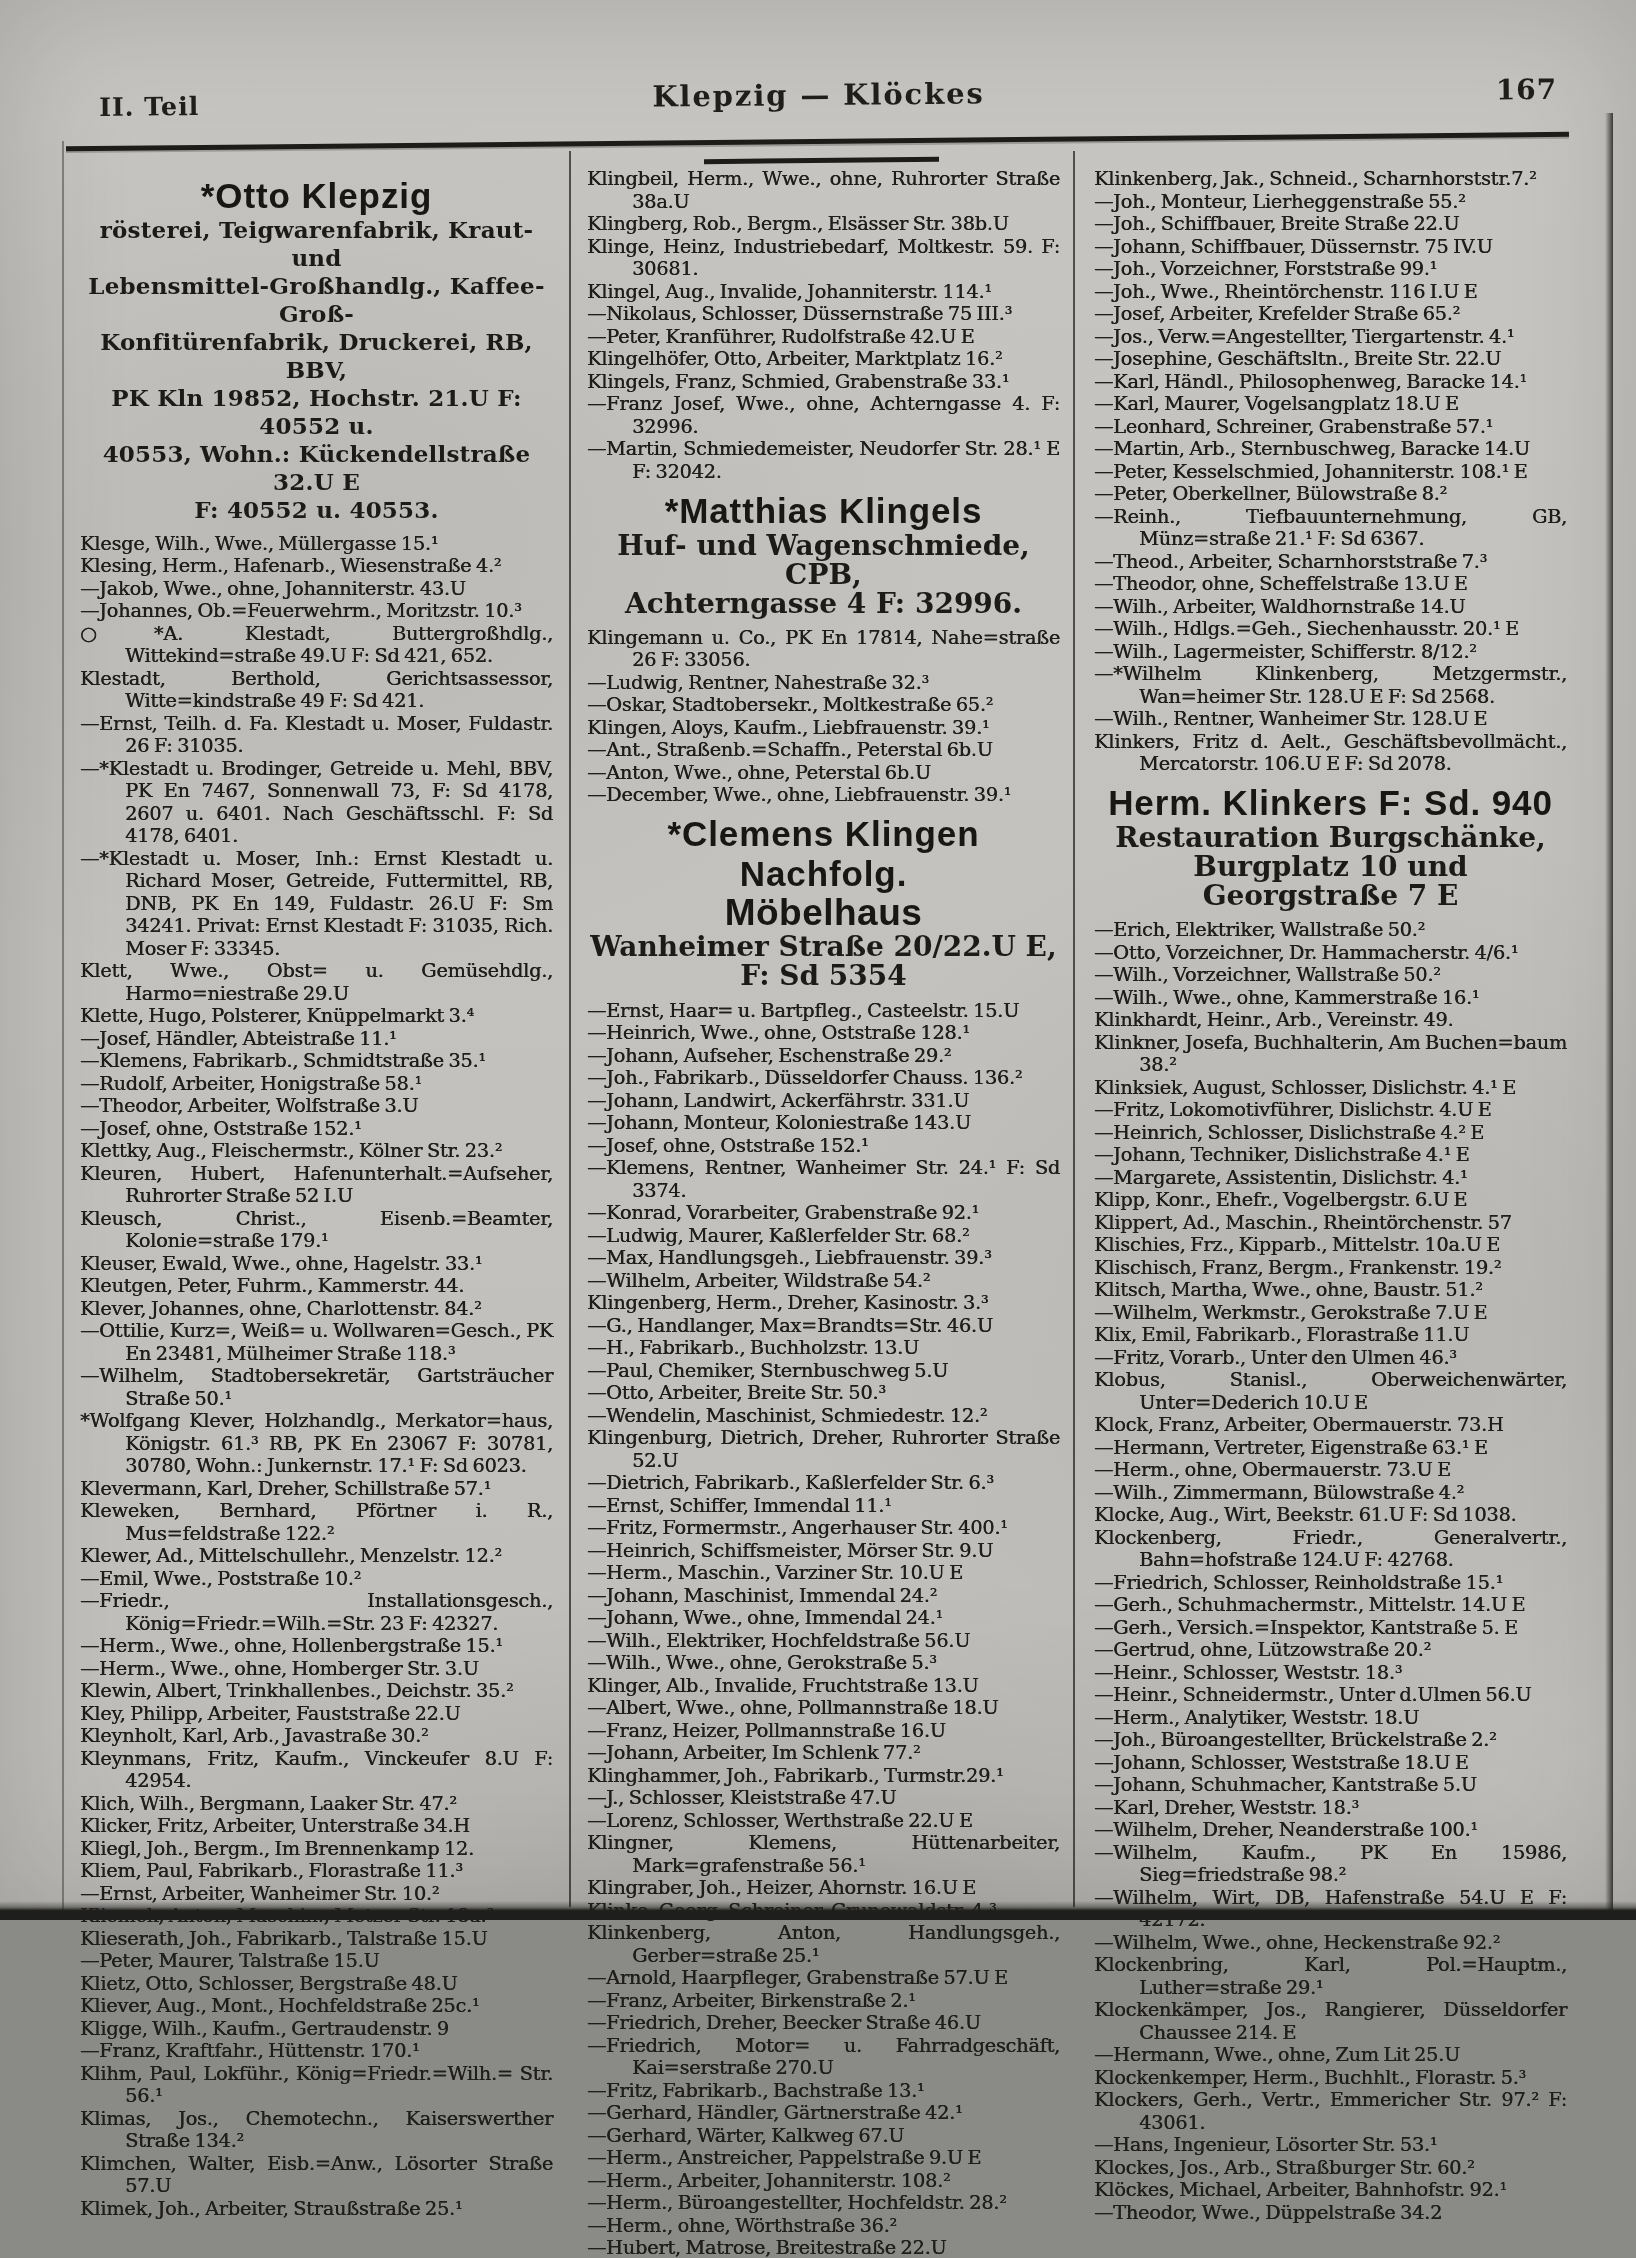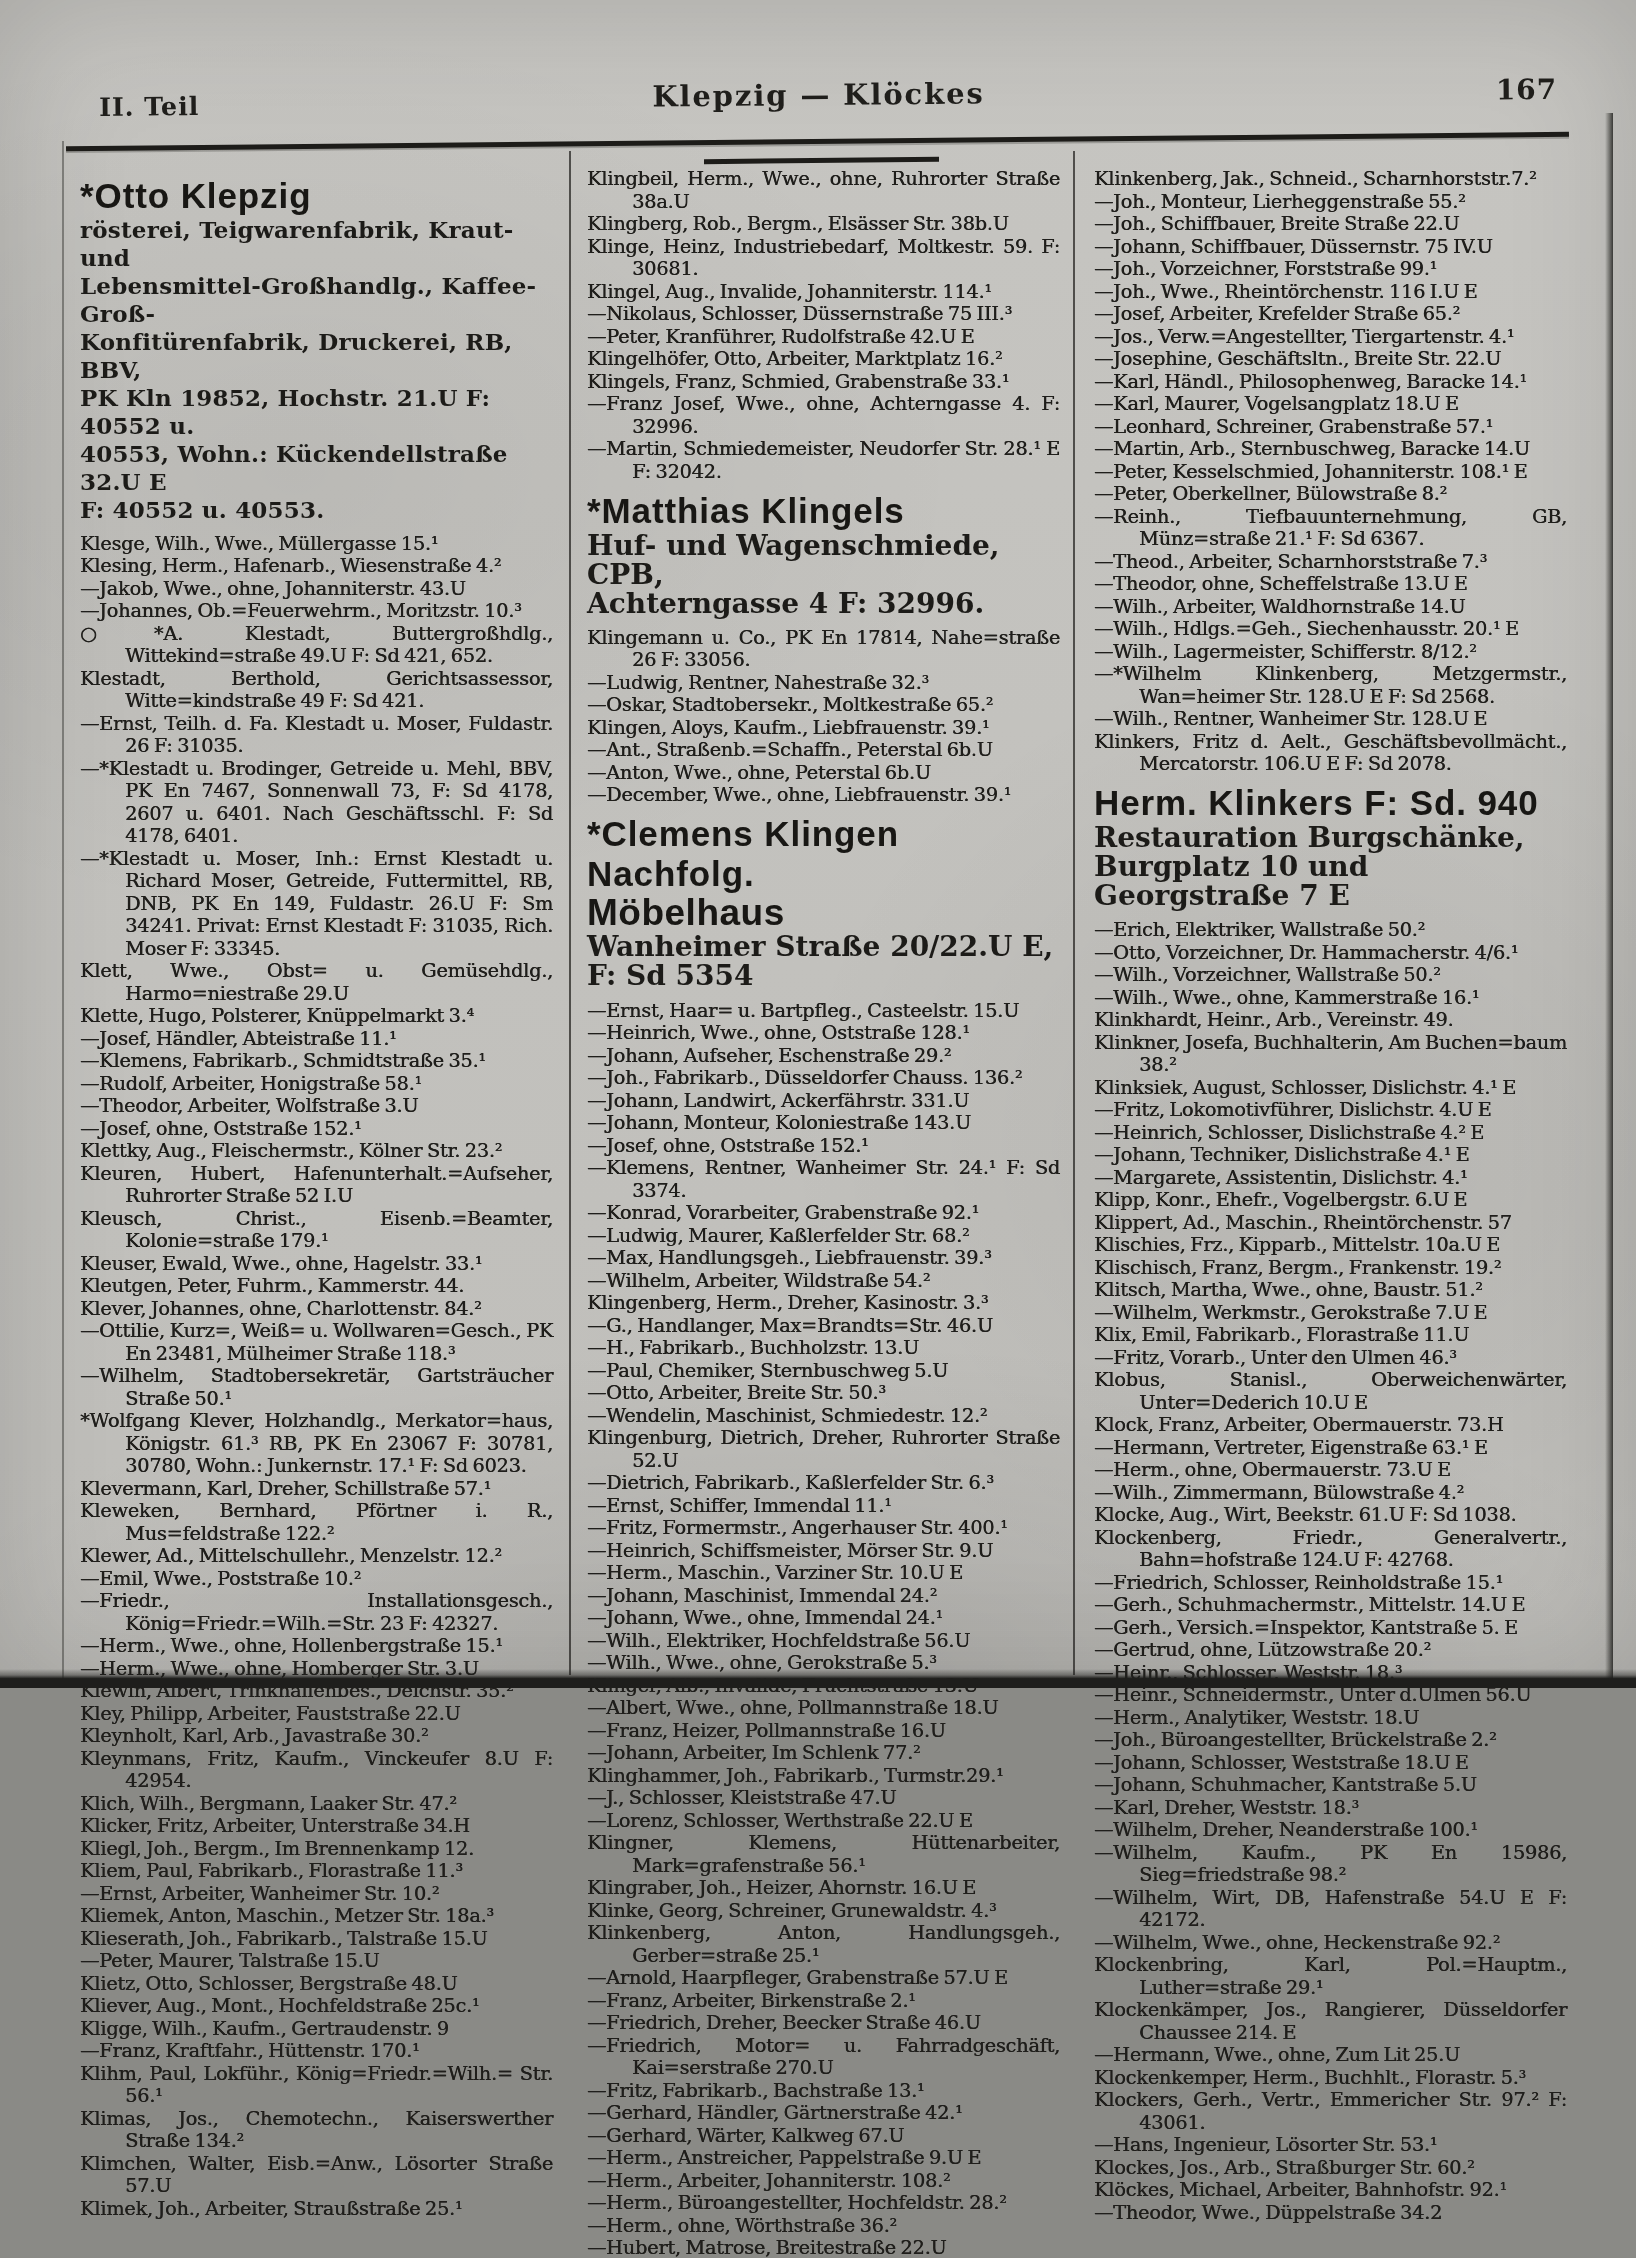--- a/index.html
+++ b/index.html
@@ -2,21 +2,21 @@
 <html style="font-size:15px"><head>
 <meta charset="utf-8">
 <style>
   html,body{margin:0;padding:0;}
   body{
     width:1637px;height:2258px;overflow:hidden;
     background:#8a8a86;
     font-family:"DejaVu Serif", serif;
   }
   #page{
-    position:relative;width:1637px;height:1688px;
+    position:relative;width:1637px;height:1920px;
     background-color:#c4c3bf;
     background-image:
       radial-gradient(1130px 753px at 18% 28%, rgba(0,0,0,0.05), transparent 60%),
       radial-gradient(942px 847px at 82% 68%, rgba(0,0,0,0.06), transparent 60%),
       radial-gradient(1318px 471px at 50% 99%, rgba(0,0,0,0.10), transparent 70%),
       linear-gradient(#c6c5c1,#bfbeba);
     box-shadow:inset 0 0 132px rgba(0,0,0,0.16);
     color:#1f1e1b;
     text-decoration:underline;
   }
@@ -35,21 +35,21 @@
   .column{width:473px;flex:0 0 473px;}
   .column + .column{margin-left:34px;}
   .entry{
     margin:0;
     font-size:19.3px;line-height:22.5px;
     text-align:justify;
     padding-left:45px;text-indent:-45px;
     letter-spacing:-0.2px;word-spacing:-1.4px;
     text-shadow:0.4px 0 0 currentColor;
   }
-  .ad{text-align:left;margin:7.5px 0 9.4px;}
+  .ad{text-align:center;margin:7.5px 0 9.4px;}
   .ad-title{font-family:"Liberation Sans",sans-serif;font-weight:bold;font-size:35px;line-height:40px;letter-spacing:0.9px;color:#181714;}
   .ad-title-mid{font-family:"Liberation Sans",sans-serif;font-weight:bold;font-size:37px;line-height:38px;letter-spacing:0.5px;color:#181714;}
   .ad-body{font-family:"DejaVu Serif",serif;font-weight:bold;font-size:23px;line-height:28px;letter-spacing:0.2px;color:#1c1b18;}
   .ad-body-lg{font-family:"DejaVu Serif",serif;font-weight:bold;font-size:28px;line-height:29px;color:#1c1b18;}
   
   .col-rule{position:absolute;top:151px;bottom:13px;width:1.9px;background:rgba(40,39,36,0.75);}
   #rule-a{left:569px;}
   #rule-b{left:1073px;}
   .left-edge{position:absolute;left:62px;top:141px;bottom:9.4px;width:1.9px;background:rgba(60,59,55,0.5);}
   .right-edge{position:absolute;right:24.5px;top:113px;bottom:0;width:7.5px;background:linear-gradient(to right,transparent,rgba(25,25,22,0.8));}

